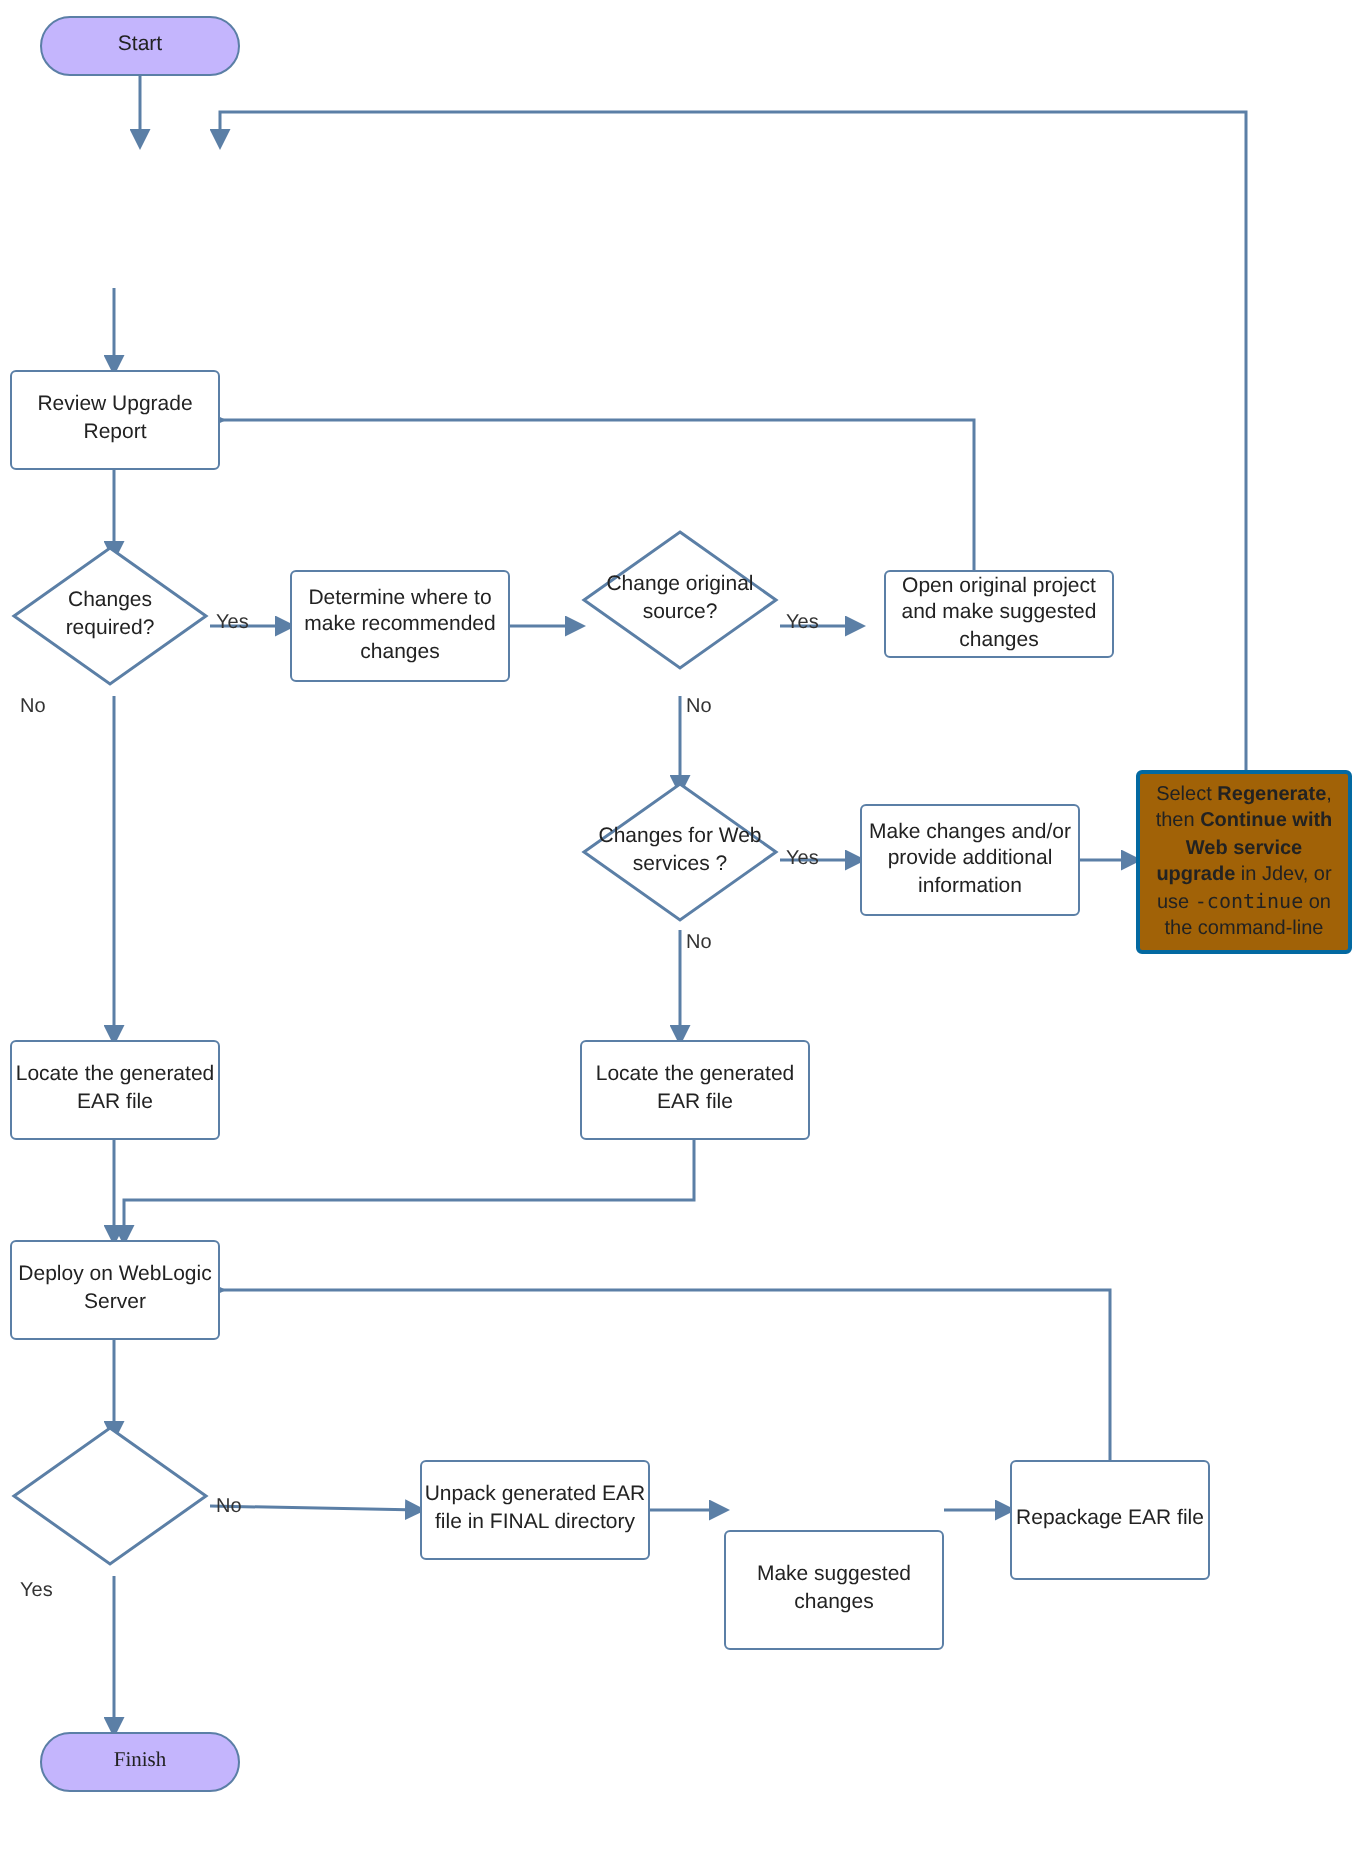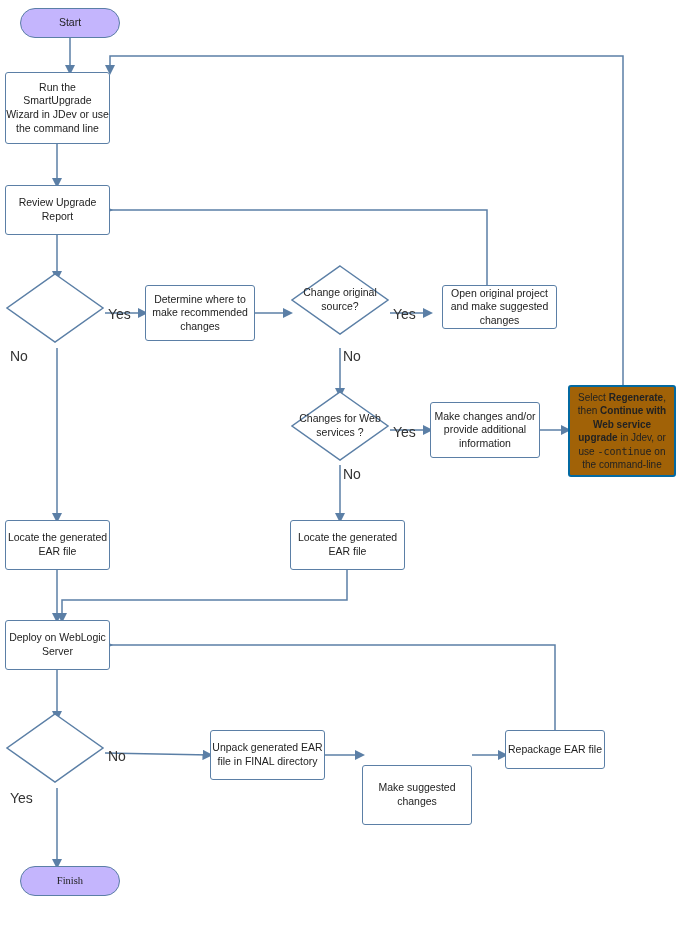--- a/index.html
+++ b/index.html
@@ -65,21 +65,21 @@
     .diamond span {
       position: relative;
       z-index: 1;
       text-align: center;
       font-size: 10.5px;
       line-height: 1.3;
       padding: 2px 6px;
     }
     .label-yes, .label-no {
       position: absolute;
-      font-size: 14px;
+      font-size: 10px;
       color: #333;
     }
     .rect-bold {
       border-radius: 3px;
       border: 2px solid #0369a1;
       background: #a16207;
     }
   </style>
 </head>
 <body>
@@ -134,33 +134,31 @@
       <marker id="arrow" markerWidth="7" markerHeight="7" refX="5" refY="3.5" orient="auto">
         <polygon points="0 0, 7 3.5, 0 7" fill="#5b7fa6"></polygon>
       </marker>
     </defs>
   </svg>
 
   <div class="shape rounded-rect" style="left:20px; top:8px; width:100px; height:30px;">
     <span>Start</span>
   </div>
 
-  <div class="shape rect" style="left:5px; top:72px; width:105px; height:72px;">
-    <span>Run the SmartUpgrade Wizard in JDev or use the command line</span>
-  </div>
 
   <div class="shape rect" style="left:5px; top:185px; width:105px; height:50px;">
     <span>Review Upgrade Report</span>
   </div>
 
   <div class="shape diamond" style="left:5px; top:272px; width:100px; height:72px;">
     <div class="diamond-inner">
       <svg viewBox="0 0 100 72" preserveAspectRatio="none">
         <polygon points="50,2 98,36 50,70 2,36" fill="white" stroke="#5b7fa6" stroke-width="1.5"></polygon>
       </svg>
+      <span>Changes required?</span>
     </div>
   </div>
 
   <span class="label-yes" style="left:108px; top:306px;">Yes</span>
 
   <span class="label-no" style="left:10px; top:348px;">No</span>
 
   <div class="shape rect" style="left:145px; top:285px; width:110px; height:56px;">
     <span>Determine where to make recommended changes</span>
   </div>
@@ -228,21 +226,21 @@
   <span class="label-yes" style="left:10px; top:790px;">Yes</span>
 
   <div class="shape rect" style="left:210px; top:730px; width:115px; height:50px;">
     <span>Unpack generated EAR file in FINAL directory</span>
   </div>
 
   <div class="shape rect" style="left:362px; top:730px; width:110px; height:60px;margin-top:35px;">
     <span>Make suggested changes</span>
   </div>
 
-  <div class="shape rect" style="left:505px; top:730px; width:100px; height:39px;">
+  <div class="shape rect" style="left:505px; top:730px; width:100px; height:60px;">
     <span>Repackage EAR file</span>
   </div>
 
   <div class="shape rounded-rect" style="left:20px; top:866px; width:100px; height:30px;font-family:Liberation Serif, serif;">
     <span>Finish</span>
   </div>
 
 </div>
 
 </body></html>

